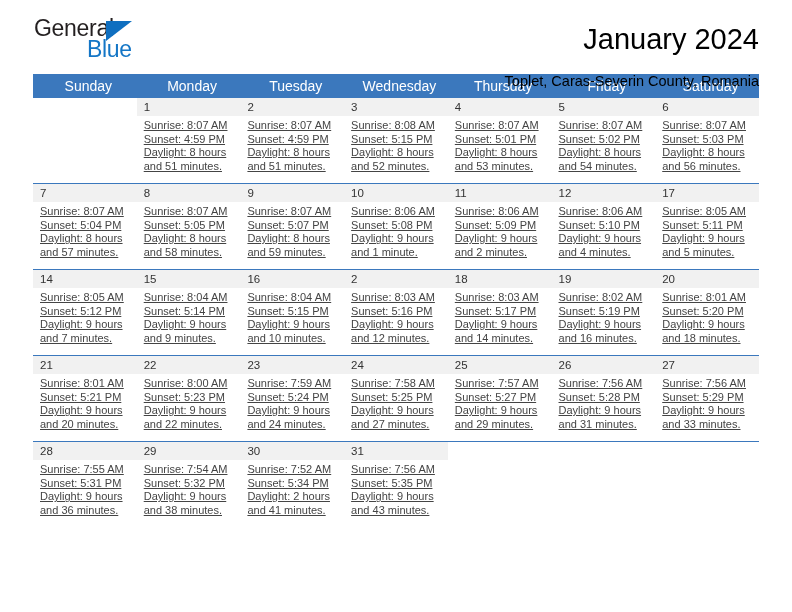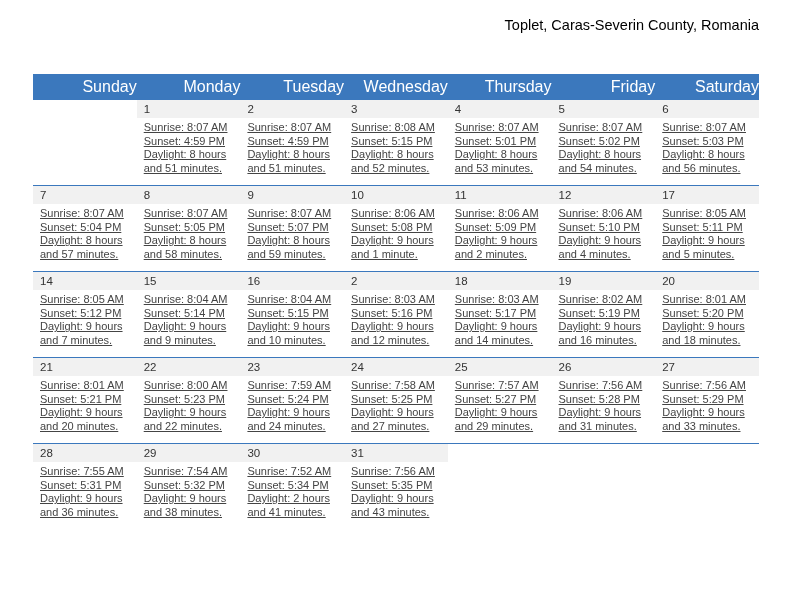--- a/index.html
+++ b/index.html
@@ -84,23 +84,23 @@
 
   
   .calendar {
     width: 726px;
     border-collapse: collapse;
     table-layout: fixed;
   }
   .calendar th {
     background: #3b78bd;
     color: #ffffff;
-    font-size: 16px;
+    font-size: 14px;
     font-weight: normal;
-    text-align: right;
+    text-align: center;
     padding: 4px 0 4px 7px;
     height: 13px;
     border: 0;
   }
   .calendar td {
     vertical-align: top;
     border: 0;
     padding: 0;
     height: 85px;
     width: 103.7px;
@@ -145,21 +145,27 @@
   .empty-cell .daynum-bar {
     background: transparent;
   }
 </style>
 </head>
 <body>
 
 <div class="page">
 
   <div class="header">
+    <div class="logo">
+      <span class="logo-general">General</span>
+      <span class="logo-tri"></span>
+      <span class="logo-blue">Blue</span>
+    </div>
     <div class="title-block">
+      <div class="month-title">January 2024</div>
       <div class="location-title">Toplet, Caras-Severin County, Romania</div>
     </div>
   </div>
 
   <table class="calendar">
     <thead>
       <tr>
         <th>Sunday</th>
         <th>Monday</th>
         <th>Tuesday</th>

